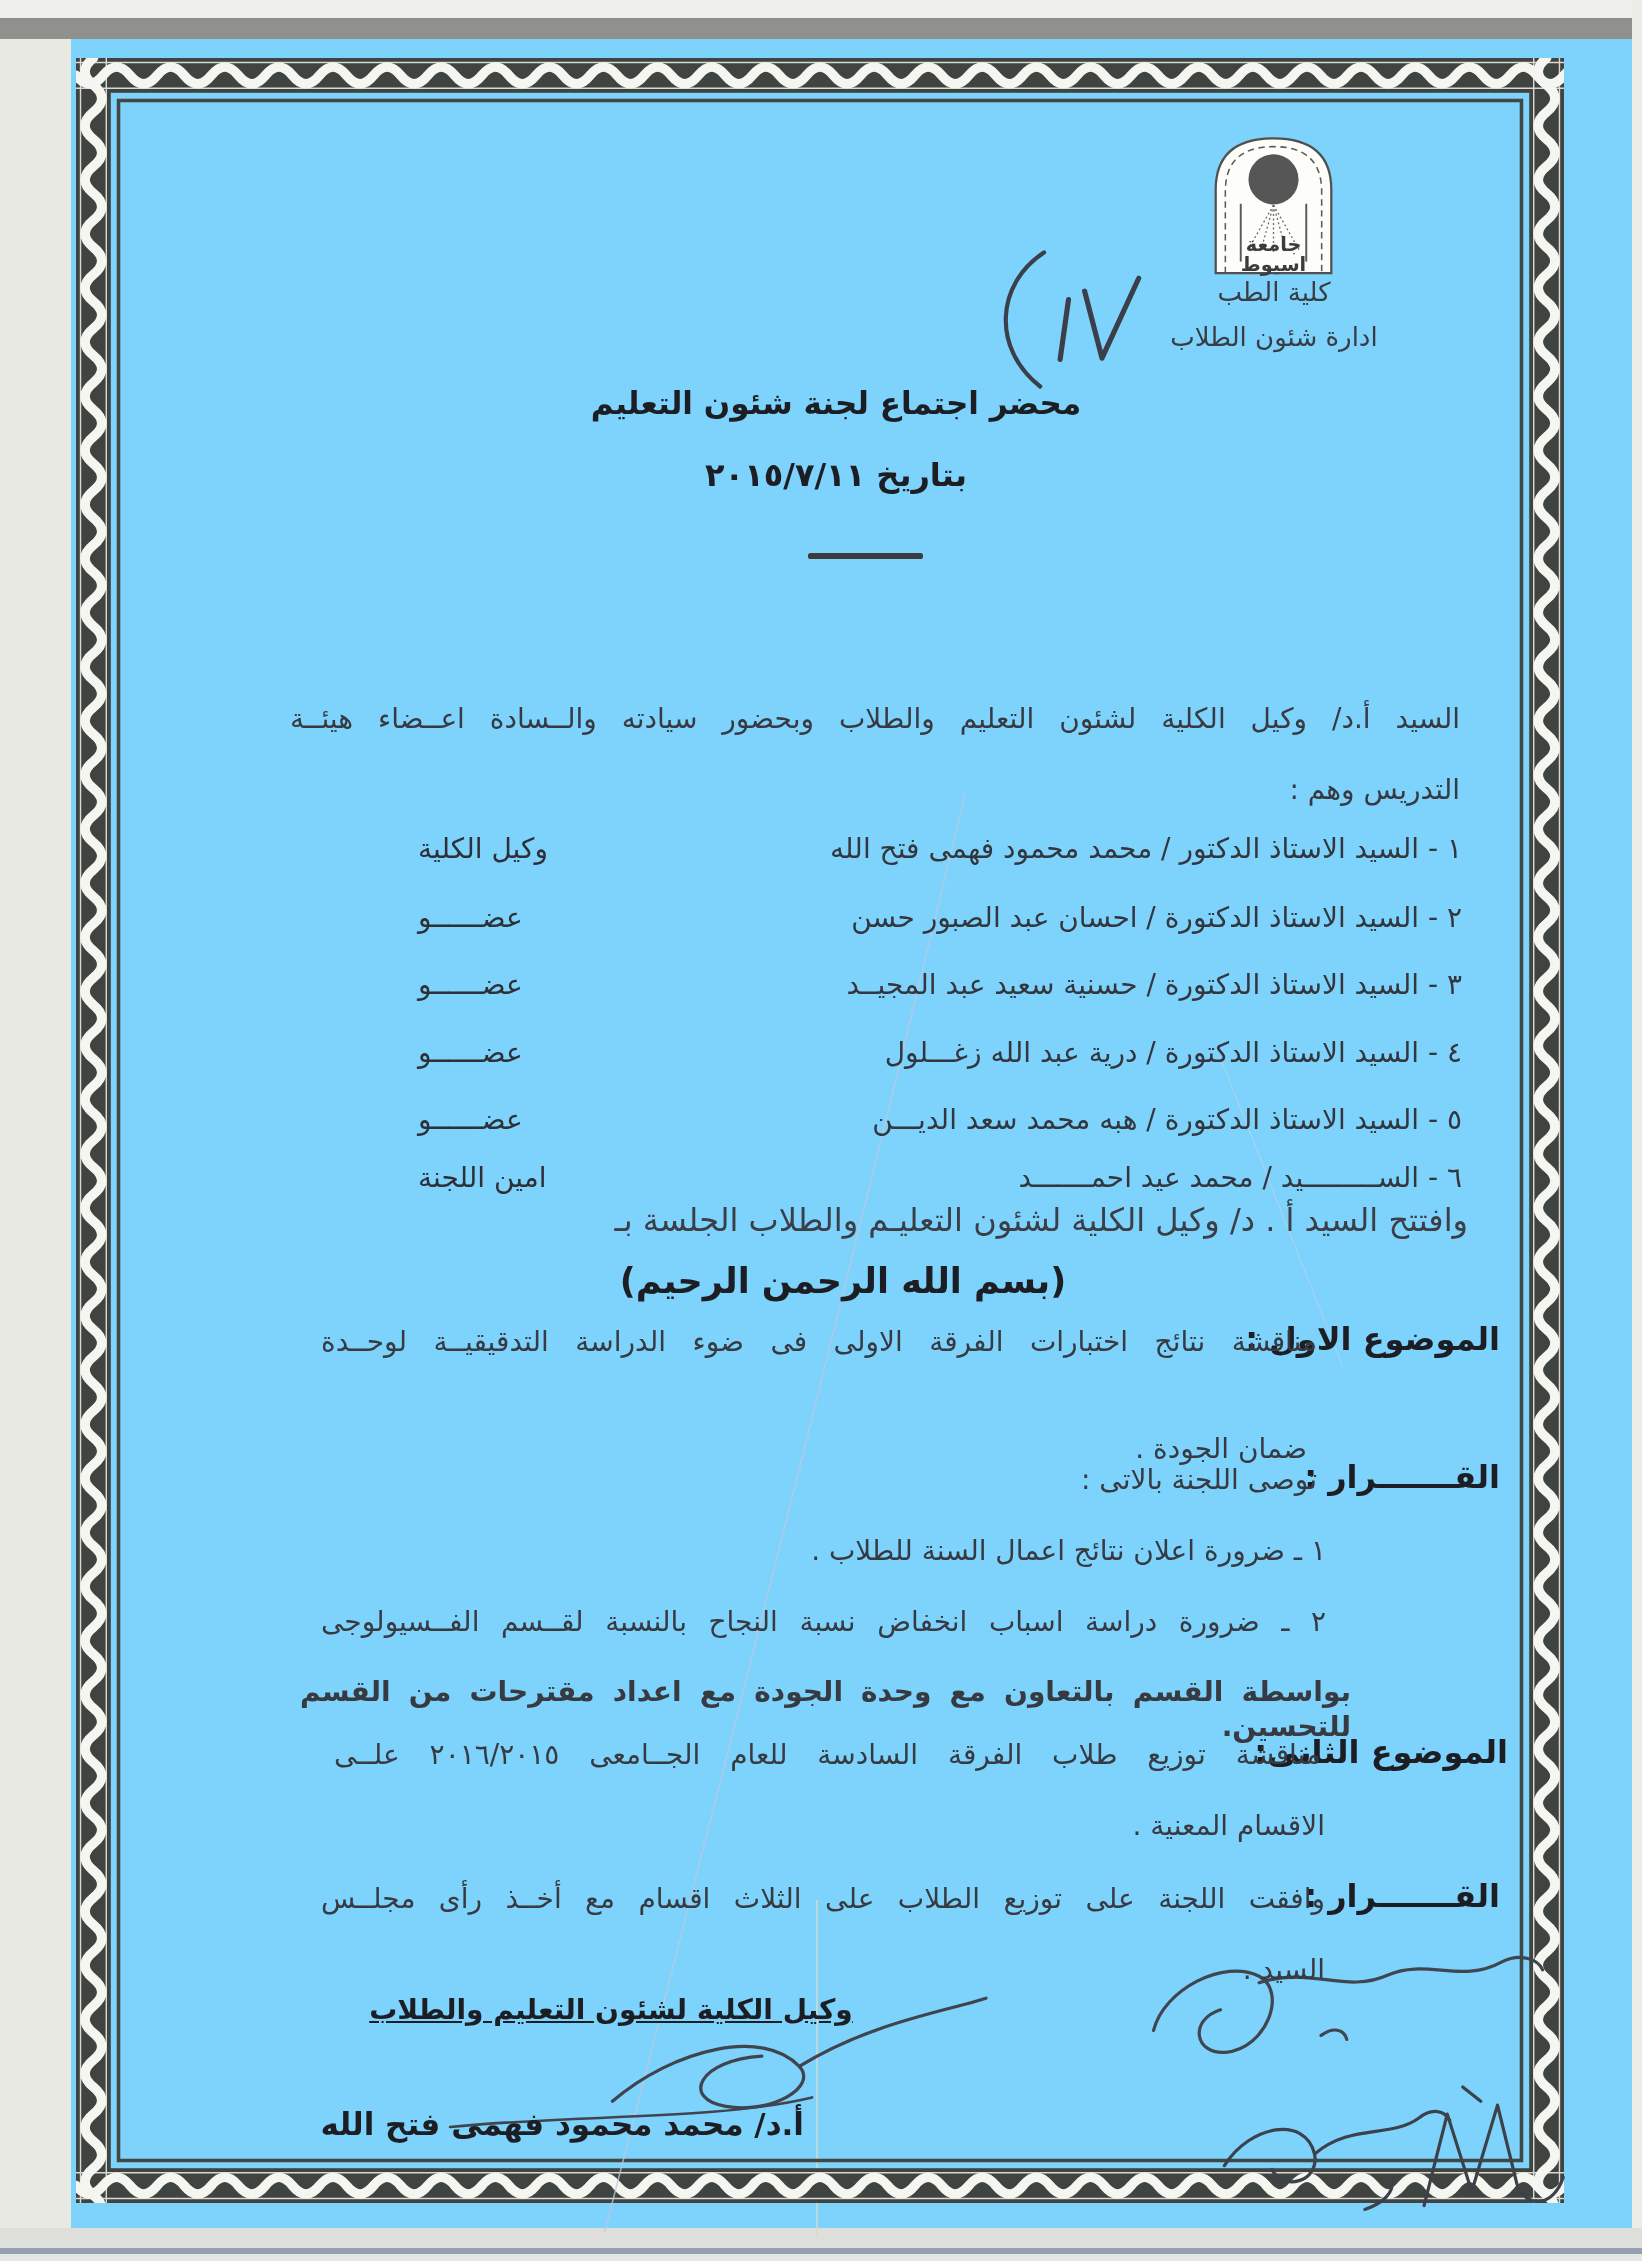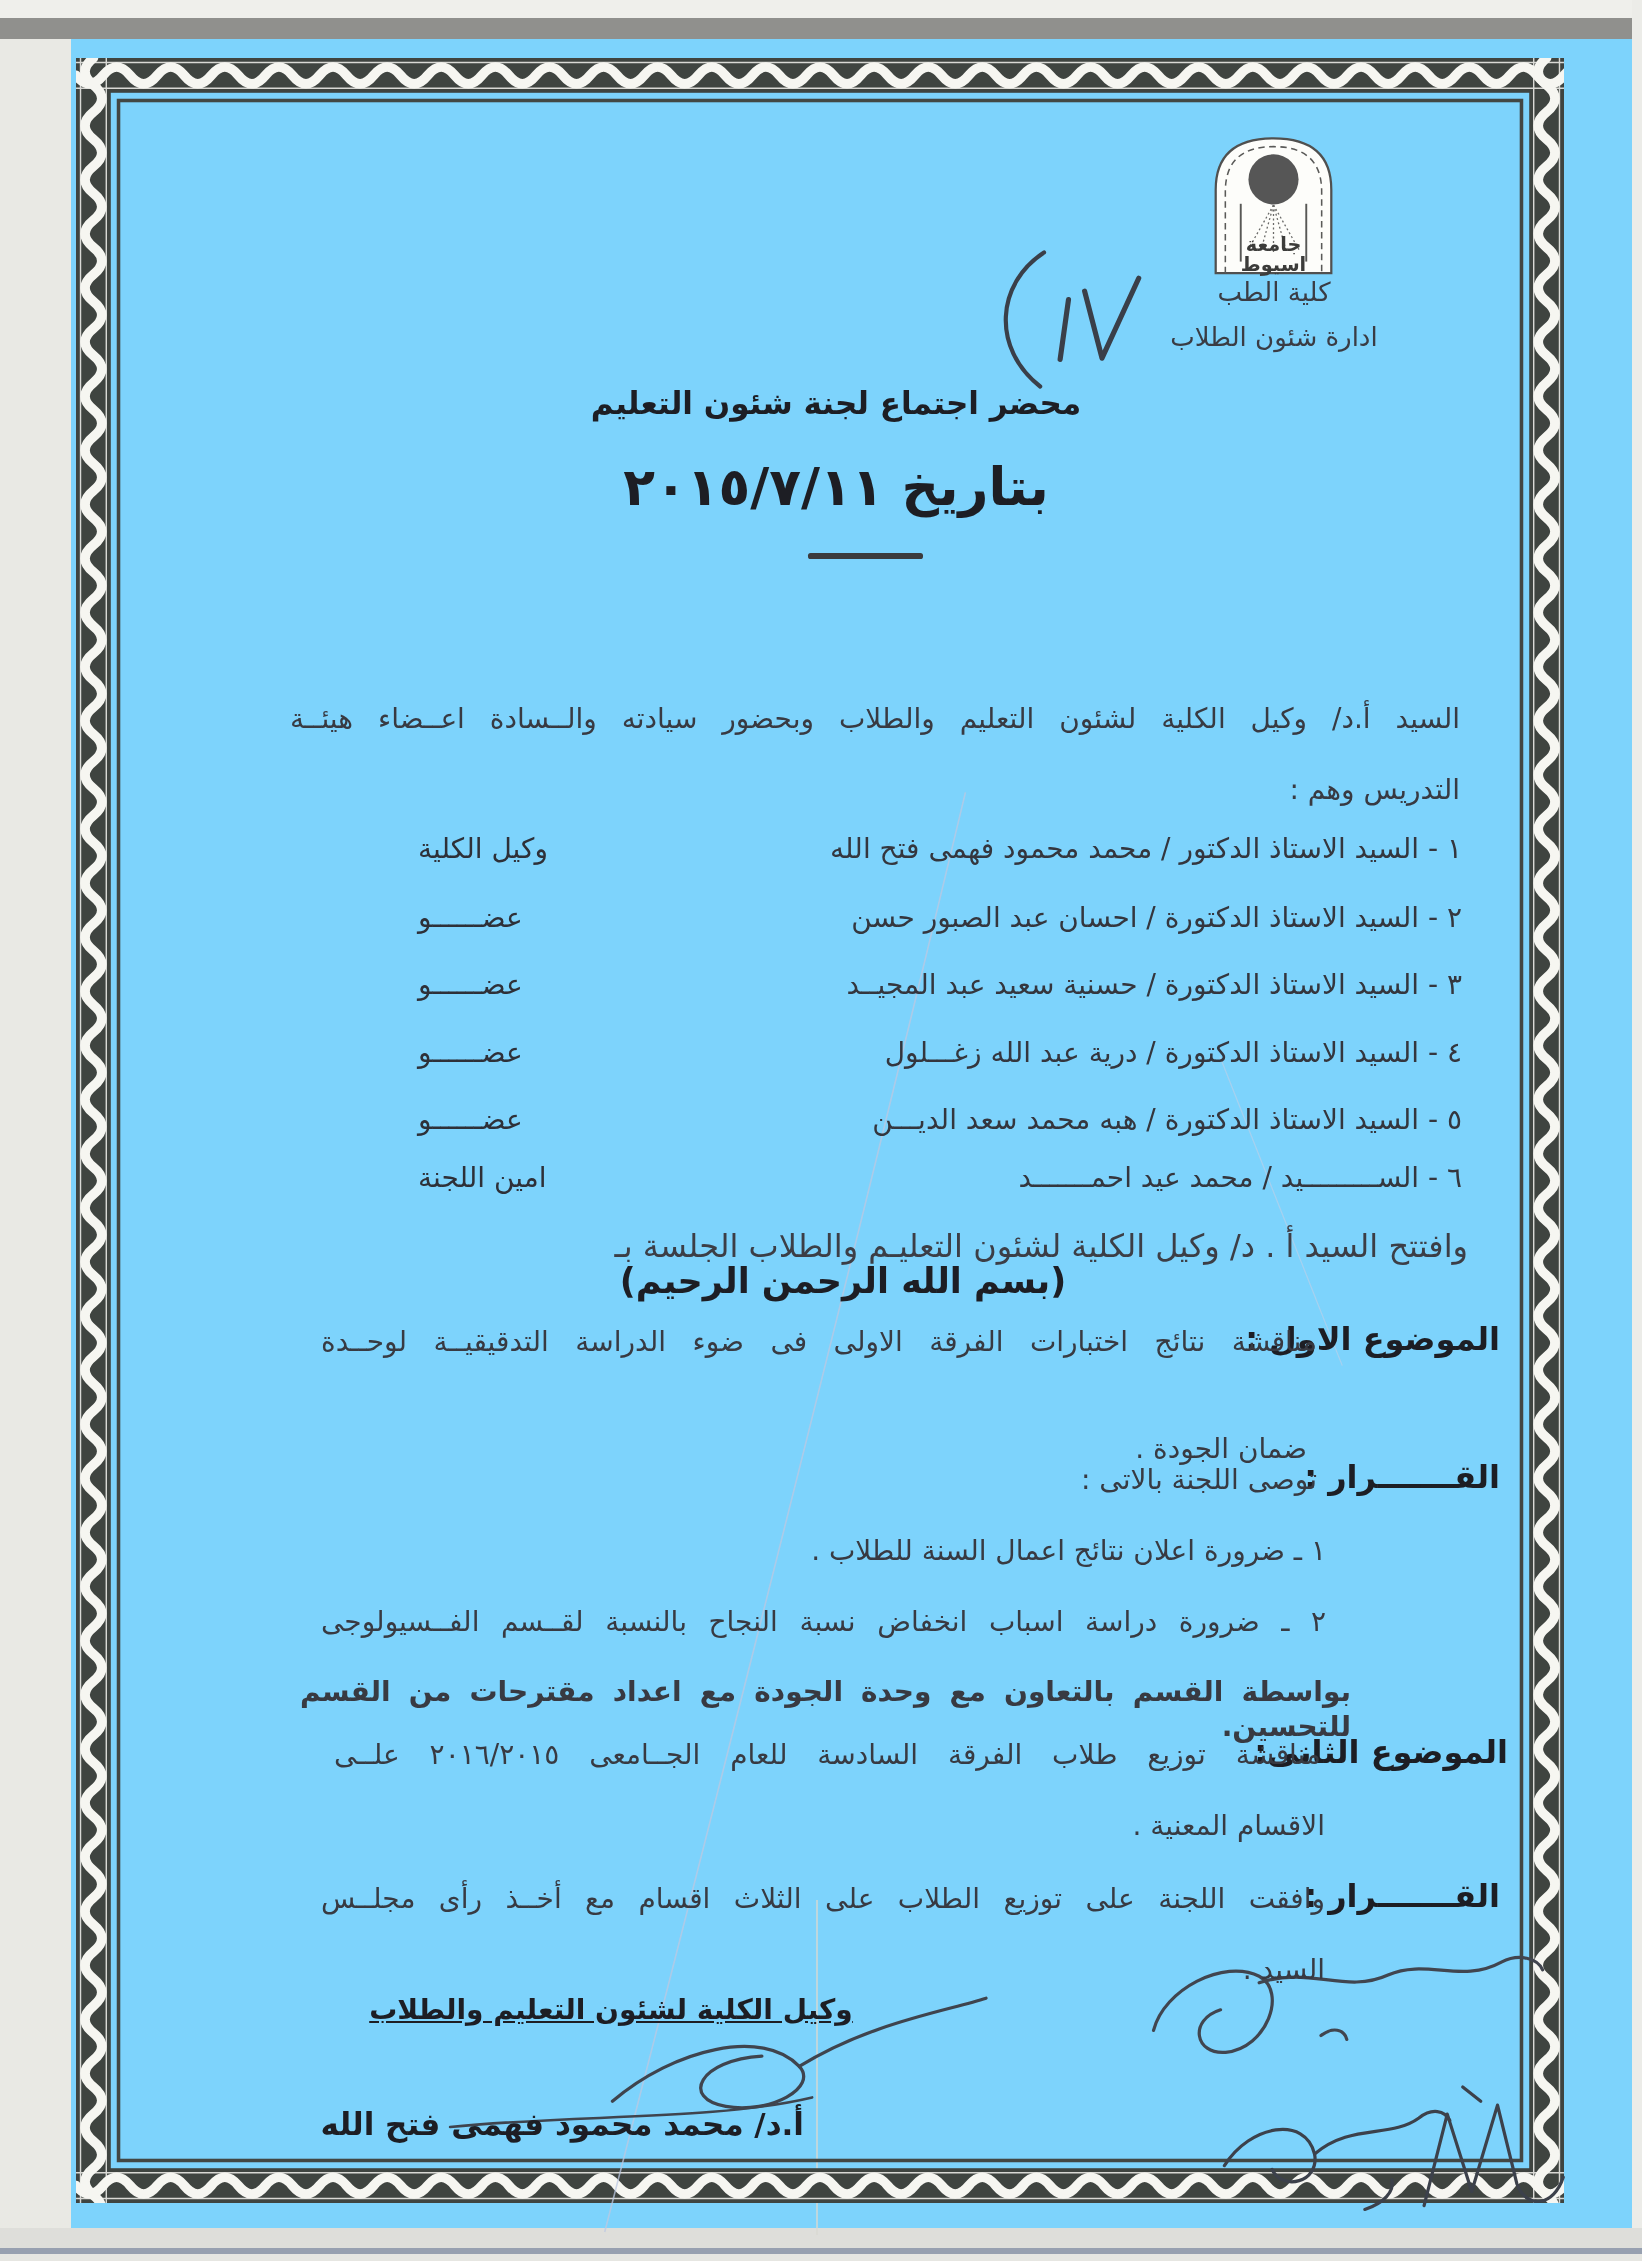--- a/index.html
+++ b/index.html
@@ -21,21 +21,21 @@
 
   .frame{position:absolute;left:77px;top:58px;}
 
   .ln{position:absolute;direction:rtl;white-space:nowrap;line-height:1.25;
       font-size:28px;color:#383a42;}
   .just{white-space:normal;text-align:justify;text-align-last:justify;text-justify:inter-word;}
   .b{font-weight:700;color:#1d1e24;}
   .center{text-align:center;}
 
   .title1{font-size:31px;letter-spacing:0.6px;}
-  .title2{font-size:52px;}
+  .title2{font-size:32px;}
   .rule{position:absolute;background:#3b3b3d;border-radius:2.6px;}
 
   .row{position:absolute;left:419px;right:180px;display:flex;direction:rtl;
        justify-content:space-between;font-size:28px;line-height:1.2;}
   .row .role{color:#2e3038;}
 
   .org{font-size:26px;color:#3a3c44;}
 
   .opening{font-size:32px;color:#3c3e46;}
   .basmala{font-size:35px;}
@@ -165,21 +165,21 @@
   </div>
   <div class="row" style="top:1103px;">
     <span>٥ - السيد الاستاذ الدكتورة / هبه محمد سعد الديـــن</span>
     <span class="role">عضــــــو</span>
   </div>
   <div class="row" style="top:1161px;">
     <span>٦ - الســـــــــيد / محمد عيد احمـــــــد</span>
     <span class="role">امين اللجنة</span>
   </div>
 
-  <div class="ln opening" style="right:174px;top:1200px;margin-top:26px;">وافتتح السيد أ . د/ وكيل الكلية لشئون التعليـم والطلاب الجلسة بـ</div>
+  <div class="ln opening" style="right:174px;top:1200px;">وافتتح السيد أ . د/ وكيل الكلية لشئون التعليـم والطلاب الجلسة بـ</div>
 
   <div class="ln b basmala center" style="left:612px;width:464px;top:1260px;">(بسم الله الرحمن الرحيم)</div>
 
   <div class="ln b label" style="right:142px;top:1319px;">الموضوع الاول :</div>
   <div class="ln just" style="left:322px;right:325px;top:1324px;">مناقشة نتائج اختبارات الفرقة الاولى فى ضوء الدراسة التدقيقيــة لوحــدة</div>
   <div class="ln" style="right:335px;top:1395px;margin-top:36px;">ضمان الجودة .</div>
 
   <div class="ln b label" style="right:142px;top:1457px;">القـــــــرار :</div>
   <div class="ln" style="right:325px;top:1462px;">توصى اللجنة بالاتى :</div>
   <div class="ln" style="right:316px;top:1533px;">١ ـ  ضرورة اعلان نتائج اعمال السنة للطلاب .</div>

